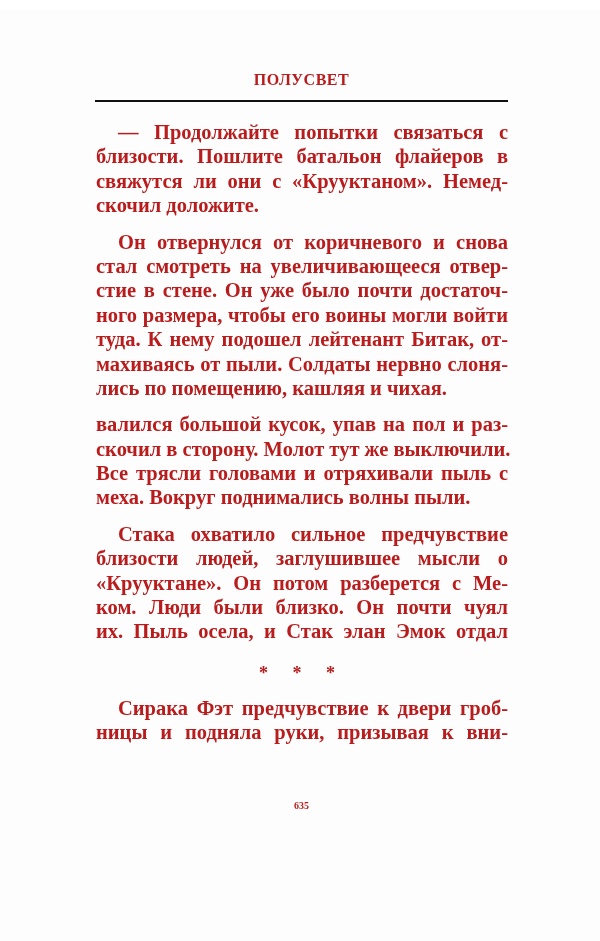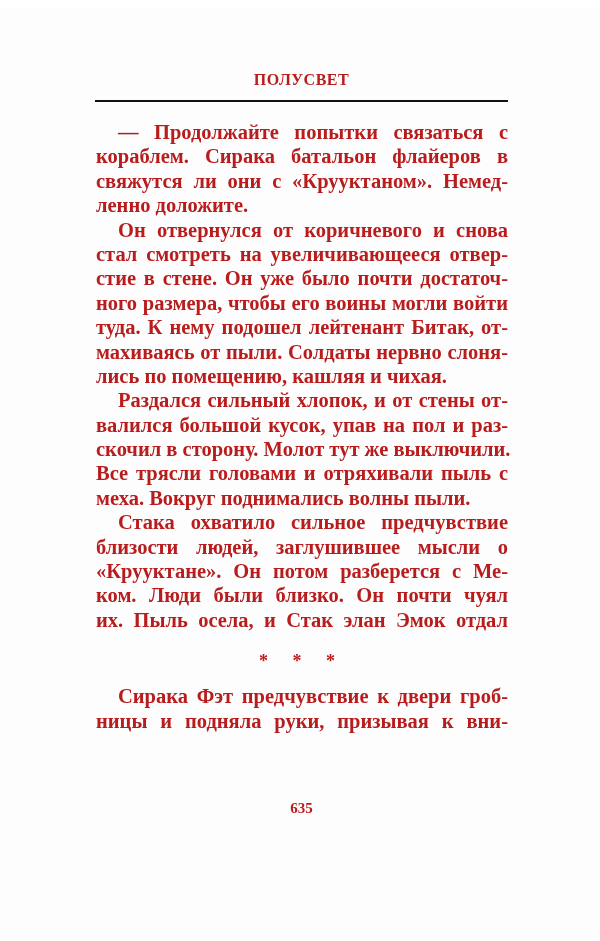--- a/index.html
+++ b/index.html
@@ -20,55 +20,54 @@
   }
   .body-text {
     position: absolute; left: 96px; width: 412px; top: 111px;
     font-size: 20.5px; line-height: 24.4px; font-weight: bold;
     text-align: justify;
   }
   .line { display: block; text-align: justify; text-align-last: justify; white-space: nowrap; height: 24.4px; }
   .line.last { text-align-last: left; }
   .line.indent { padding-left: 22px; }
   .para { margin: 0; }
-  .para + .para { margin-top: 0; }
+  .para + .para { margin-top: 12px; }
   .separator {
     text-align: center; font-size: 18px; letter-spacing: 10px; height: 30px; line-height: 30px;
     margin: 14px 0 8px 0;
   }
   .folio {
     position: absolute; left: 95px; width: 413px; top: 791px;
-    text-align: center; font-weight: bold; font-size: 15px;
+    text-align: center; font-weight: bold; font-size: 10px;
   }
 </style>
 </head>
 <body>
 
 <div class="page">
   <div class="running-head">ПОЛУСВЕТ</div>
   <div class="head-rule"></div>
 
   <div class="body-text">
     <div class="para">
       <span class="line indent">— Продолжайте попытки связаться с</span>
-      <span class="line">кораблем. Сирака батальон флайеров в</span>
+      <span class="line">близости. Пошлите батальон флайеров в</span>
       <span class="line">свяжутся ли они с «Крууктаном». Немед-</span>
-      <span class="line last">ленно доложите.</span>
+      <span class="line last">скочил доложите.</span>
     </div>
     <div class="para">
       <span class="line indent">Он отвернулся от коричневого и снова</span>
       <span class="line">стал смотреть на увеличивающееся отвер-</span>
       <span class="line">стие в стене. Он уже было почти достаточ-</span>
       <span class="line">ного размера, чтобы его воины могли войти</span>
       <span class="line">туда. К нему подошел лейтенант Битак, от-</span>
       <span class="line">махиваясь от пыли. Солдаты нервно слоня-</span>
       <span class="line last">лись по помещению, кашляя и чихая.</span>
     </div>
     <div class="para">
-      <span class="line indent">Раздался сильный хлопок, и от стены от-</span>
       <span class="line">валился большой кусок, упав на пол и раз-</span>
       <span class="line">скочил в сторону. Молот тут же выключили.</span>
       <span class="line">Все трясли головами и отряхивали пыль с</span>
       <span class="line last">меха. Вокруг поднимались волны пыли.</span>
     </div>
     <div class="para">
       <span class="line indent">Стака охватило сильное предчувствие</span>
       <span class="line">близости людей, заглушившее мысли о</span>
       <span class="line">«Крууктане». Он потом разберется с Ме-</span>
       <span class="line">ком. Люди были близко. Он почти чуял</span>

